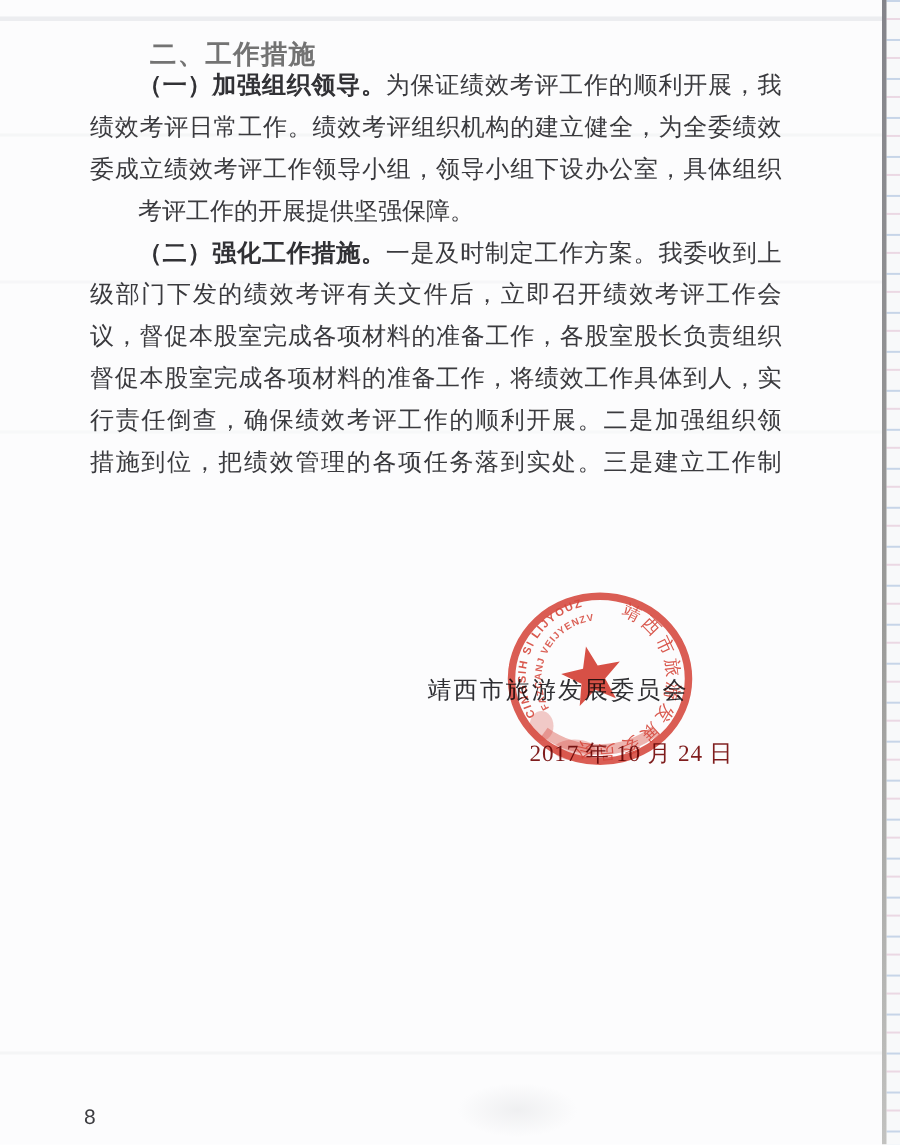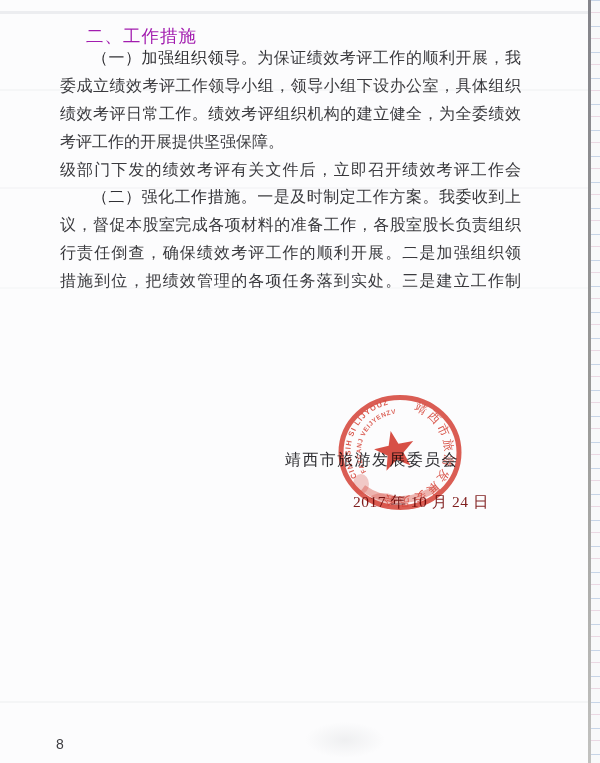--- a/index.html
+++ b/index.html
@@ -17,28 +17,28 @@
   .edge-line{position:absolute;top:0;left:588px;width:2.5px;height:763px;
     background:linear-gradient(180deg,#84848a 0%,#9b9b99 55%,#c2c2c0 100%);}
   .edge-strip{position:absolute;top:0;left:590.5px;width:9.5px;height:763px;
     background:
       repeating-linear-gradient(180deg, rgba(125,160,205,.40) 0 1px, transparent 1px 26px),
       repeating-linear-gradient(180deg, transparent 0 12px, rgba(205,140,175,.30) 12px 13px, transparent 13px 26px),
       #f8f9fa;}
   .smudge{position:absolute;left:305px;top:722px;width:80px;height:36px;border-radius:50%;
     background:radial-gradient(closest-side,#e6e7e9,transparent);opacity:.6;}
   
-  .doc-heading{position:absolute;left:86px;top:24px;font-size:17.5px;font-weight:normal;
-    color:#a21caf;letter-spacing:1px;white-space:nowrap;}
+  .doc-heading{position:absolute;left:100px;top:24px;font-size:17.5px;font-weight:bold;
+    color:#737373;letter-spacing:1px;white-space:nowrap;}
   .body-text{position:absolute;left:60px;top:44px;width:461px;font-size:16px;color:#3a3a3e;}
   .line{height:27.9px;line-height:27.9px;text-align:justify;text-align-last:justify;
     overflow:hidden;white-space:normal;}
   .line.indent{padding-left:32px;}
-  .line.last{text-align-last:left;}
-  .line b{font-weight:normal;color:#313135;}
+  .line.last{text-align-last:left;margin-left:32px;}
+  .line b{font-weight:bold;color:#313135;}
   .signature{position:absolute;left:285px;top:450px;font-size:16px;color:#2f2f33;
     letter-spacing:1.4px;white-space:nowrap;}
   .doc-date{position:absolute;left:353px;top:492px;font-size:15.5px;color:#7f1d1d;
     letter-spacing:.5px;white-space:nowrap;}
   .page-number{position:absolute;left:56px;top:736px;font-size:14px;color:#3c3c40;
     font-family:"Liberation Sans","DejaVu Sans",sans-serif;}
   
   .seal{position:absolute;left:325px;top:388px;width:152px;height:132px;
     mix-blend-mode:multiply;opacity:.92;pointer-events:none;}
   .seal text{font-family:"Liberation Sans","DejaVu Sans",sans-serif;}
@@ -55,26 +55,27 @@
   <div class="band b5"></div>
   <div class="smudge"></div>
 
   <div class="edge-strip"></div>
   <div class="edge-line"></div>
 
   <div class="doc-heading">二、工作措施</div>
 
   <div class="body-text">
       <div class="line indent"><b>（一）加强组织领导。</b>为保证绩效考评工作的顺利开展，我</div>
+      <div class="line">绩效考评日常工作。绩效考评组织机构的建立健全，为全委绩效</div>
       <div class="line">委成立绩效考评工作领导小组，领导小组下设办公室，具体组织</div>
-      <div class="line">绩效考评日常工作。绩效考评组织机构的建立健全，为全委绩效</div>
       <div class="line last">考评工作的开展提供坚强保障。</div>
+      <div class="line indent"><b>（二）强化工作措施。</b>一是及时制定工作方案。我委收到上</div>
       <div class="line">级部门下发的绩效考评有关文件后，立即召开绩效考评工作会</div>
-      <div class="line indent"><b>（二）强化工作措施。</b>一是及时制定工作方案。我委收到上</div>
       <div class="line">议，督促本股室完成各项材料的准备工作，各股室股长负责组织和</div>
+      <div class="line">督促本股室完成各项材料的准备工作，将绩效工作具体到人，实</div>
       <div class="line">行责任倒查，确保绩效考评工作的顺利开展。二是加强组织领导。</div>
       <div class="line">措施到位，把绩效管理的各项任务落到实处。三是建立工作制度。</div>
     </div>
 
   <div class="signature">靖西市旅游发展委员会</div>
   <div class="doc-date">2017 年 10 月 24 日</div>
   <div class="page-number">8</div>
 
   <svg class="seal" viewBox="0 0 152 132">
     <defs>

